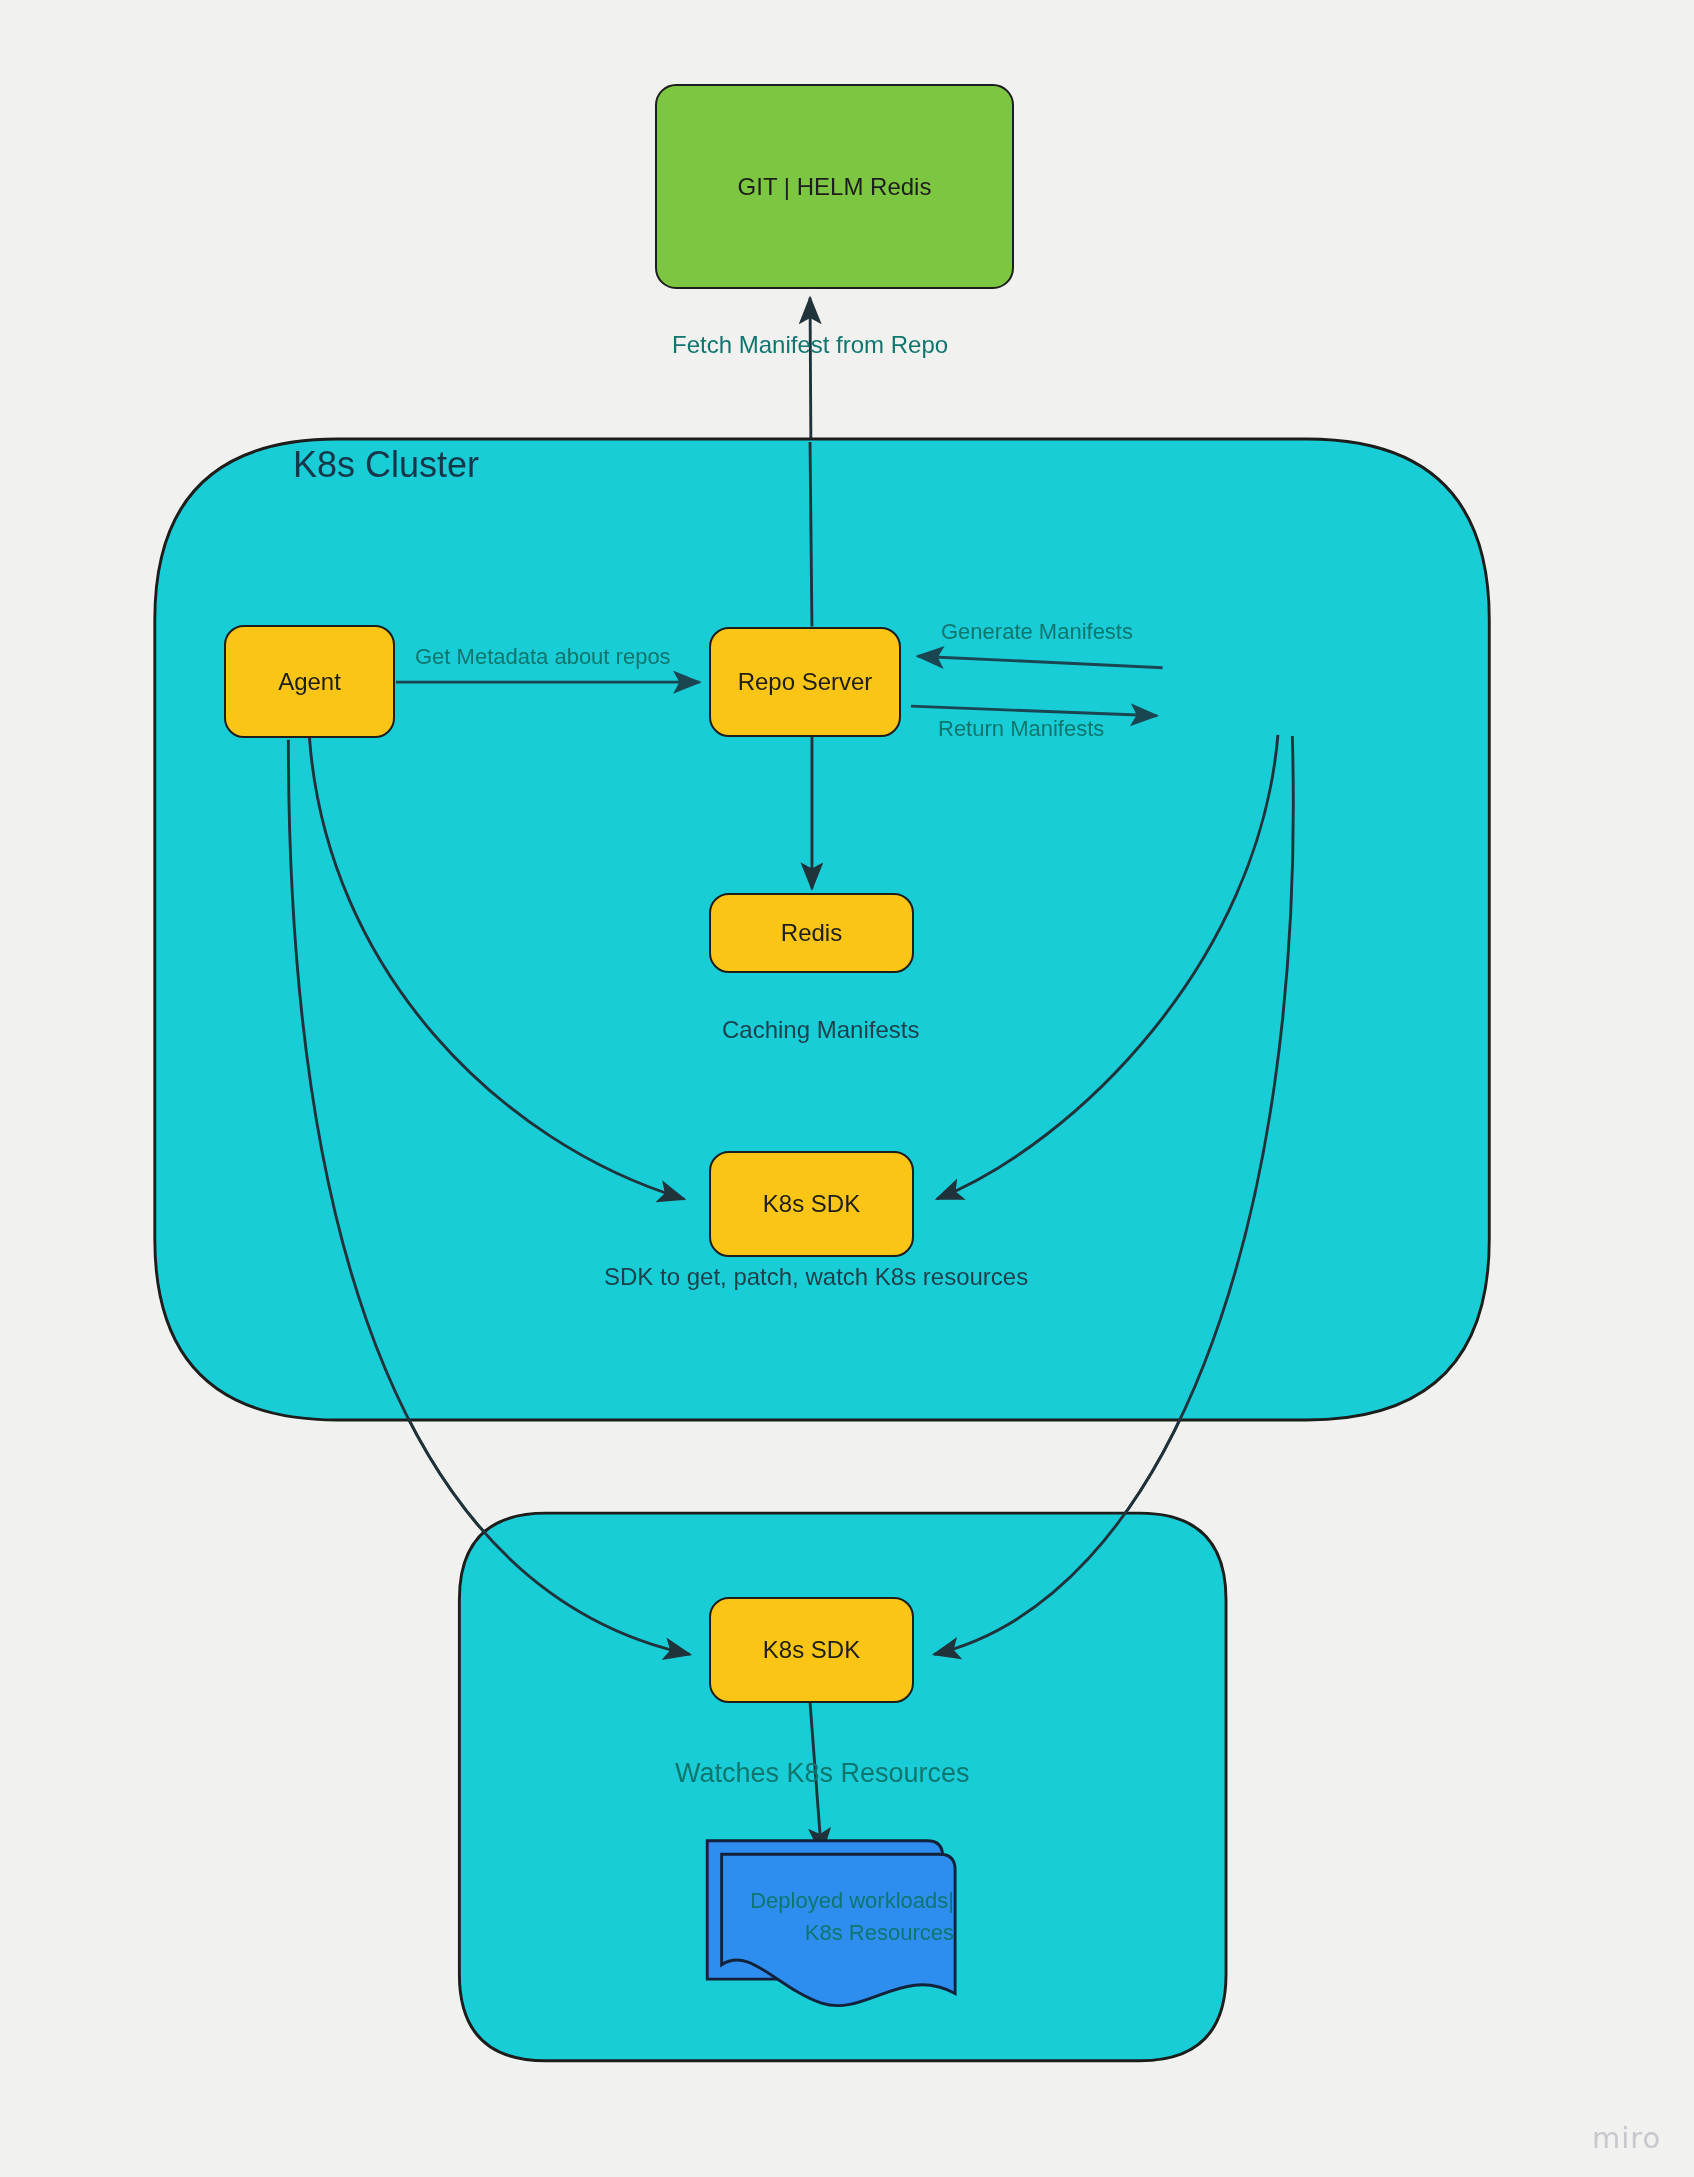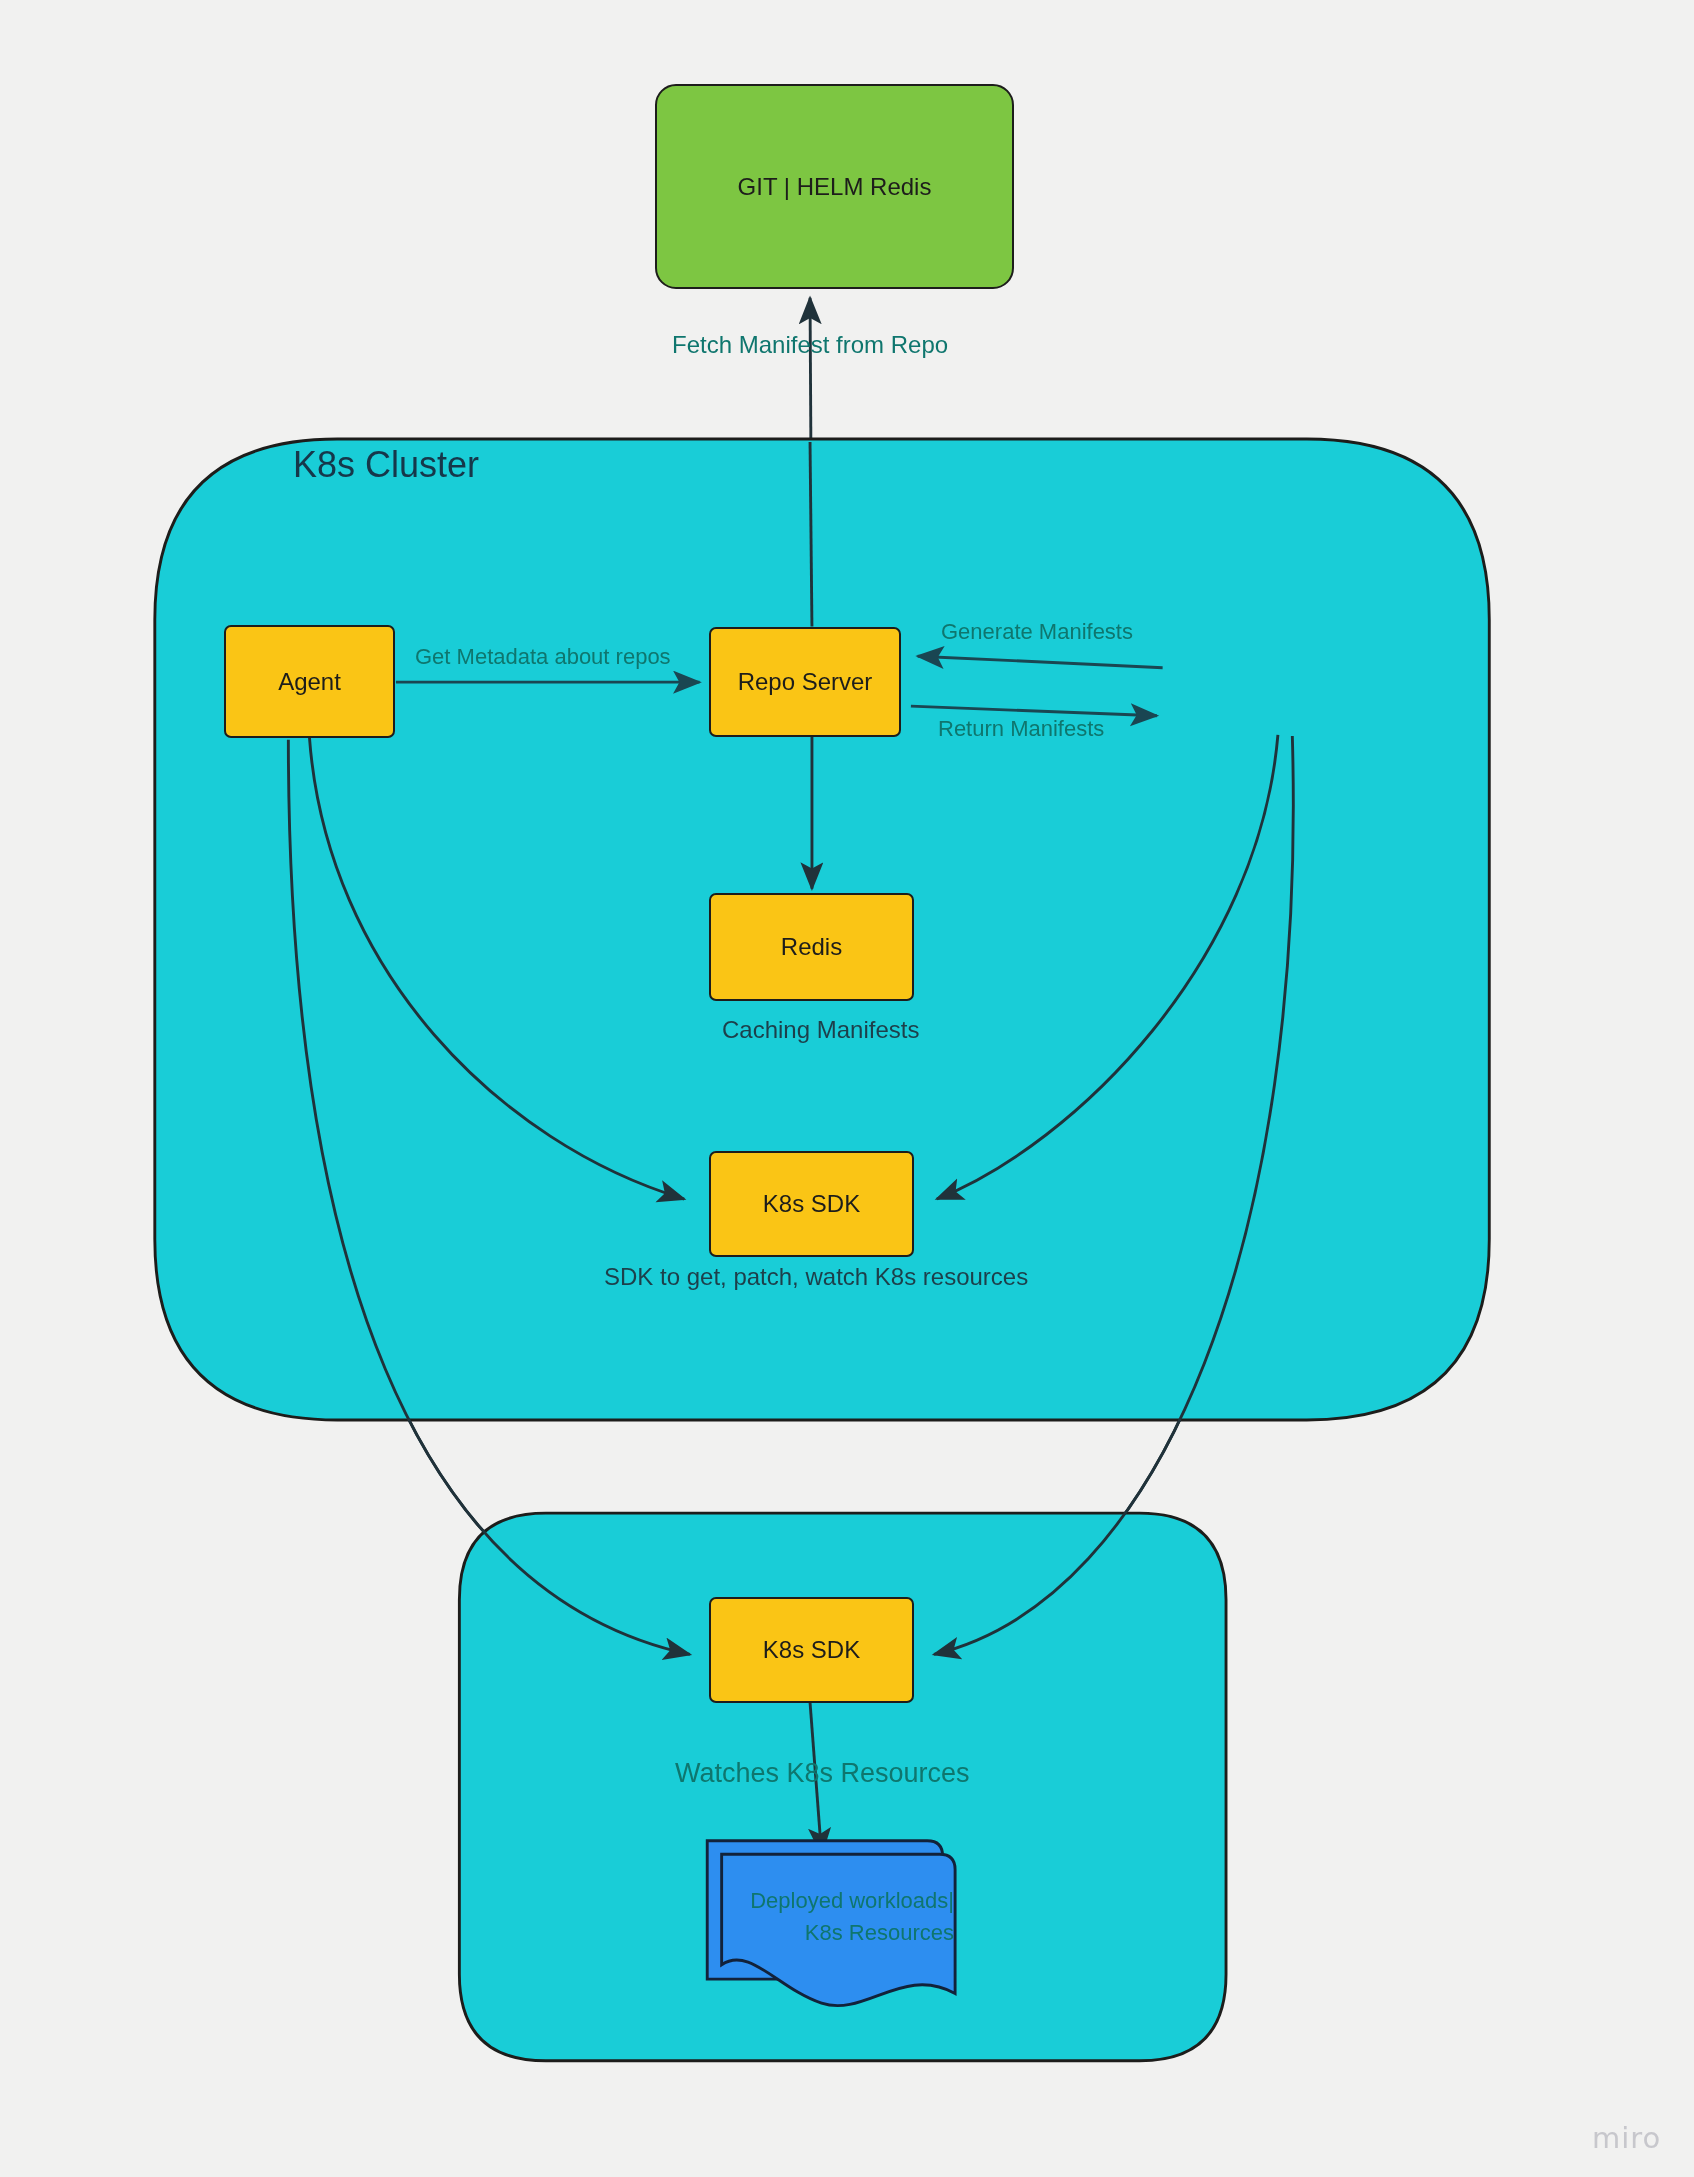--- a/index.html
+++ b/index.html
@@ -33,21 +33,21 @@
     color: #1d1d1b;
     line-height: 1.25;
   }
   .node-green {
     background: #7dc642;
     border-radius: 21px;
     font-size: 24px;
   }
   .node-yellow {
     background: #fac515;
-    border-radius: 7px;
+    border-radius: 20px;
     font-size: 24px;
   }
   .cluster-label {
     position: absolute;
     color: #16374a;
     font-size: 36px;
     white-space: nowrap;
   }
   .edge-label {
     position: absolute;
@@ -142,21 +142,21 @@
 
   <div class="node node-yellow" style="left:224px; top:625px; width:171px; height:113px;">
     <span>Agent</span>
   </div>
 
   <div class="node node-yellow" style="left:709px; top:627px; width:192px; height:110px;">
     <span>Repo Server</span>
   </div>
 
 
-  <div class="node node-yellow" style="left:709px; top:893px; width:205px; height:108px;">
+  <div class="node node-yellow" style="left:709px; top:893px; width:205px; height:80px;">
     <span>Redis</span>
   </div>
 
   <div class="node node-yellow" style="left:709px; top:1151px; width:205px; height:106px;">
     <span>K8s SDK</span>
   </div>
 
   <div class="node node-yellow" style="left:709px; top:1597px; width:205px; height:106px;">
     <span>K8s SDK</span>
   </div>

